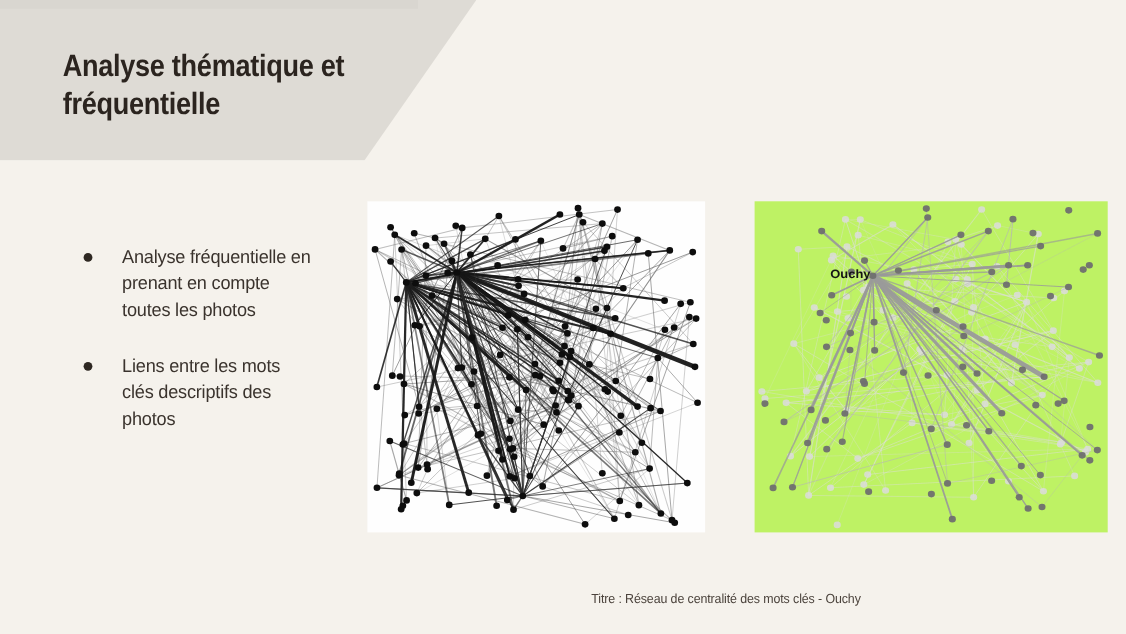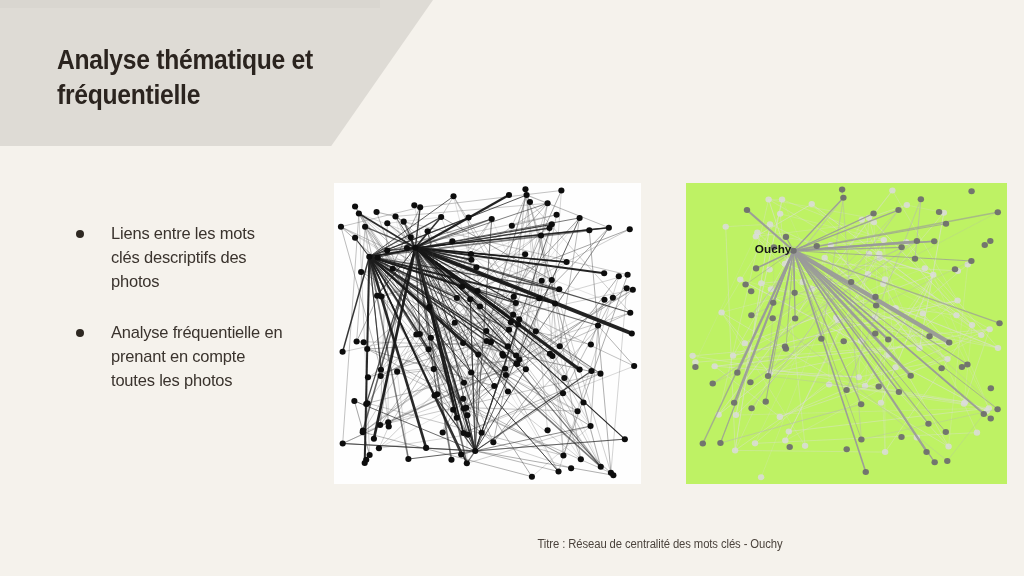--- a/index.html
+++ b/index.html
@@ -58,25 +58,25 @@
 
   <div class="banner">
     <div class="banner-texture"></div>
   </div>
 
   <div class="slide-title">Analyse thématique et fréquentielle</div>
 
   <div class="bullets">
     <div class="bullet-item">
       <span class="bullet-dot"></span>
-      <span class="bullet-text">Liens entre les mots clés descriptifs des photos</span>
+      <span class="bullet-text">Analyse fréquentielle en prenant en compte toutes les photos</span>
     </div>
     <div class="bullet-item">
       <span class="bullet-dot"></span>
-      <span class="bullet-text">Analyse fréquentielle en prenant en compte toutes les photos</span>
+      <span class="bullet-text">Liens entre les mots clés descriptifs des photos</span>
     </div>
   </div>
 
   <div class="panel panel-left" id="fig-left">
       <svg viewBox="0 0 300 300" preserveAspectRatio="none">
         <g>
           <line x1="118.0" y1="139.2" x2="220.1" y2="106.0" stroke="#6e6e6e" stroke-width="0.46" stroke-opacity="0.38"></line>
           <line x1="251.0" y1="161.0" x2="264.3" y2="116.4" stroke="#6e6e6e" stroke-width="0.55" stroke-opacity="0.61"></line>
           <line x1="8.5" y1="259.6" x2="167.2" y2="185.1" stroke="#6e6e6e" stroke-width="0.83" stroke-opacity="0.66"></line>
           <line x1="61.7" y1="188.0" x2="208.7" y2="20.2" stroke="#6e6e6e" stroke-width="0.73" stroke-opacity="0.69"></line>

